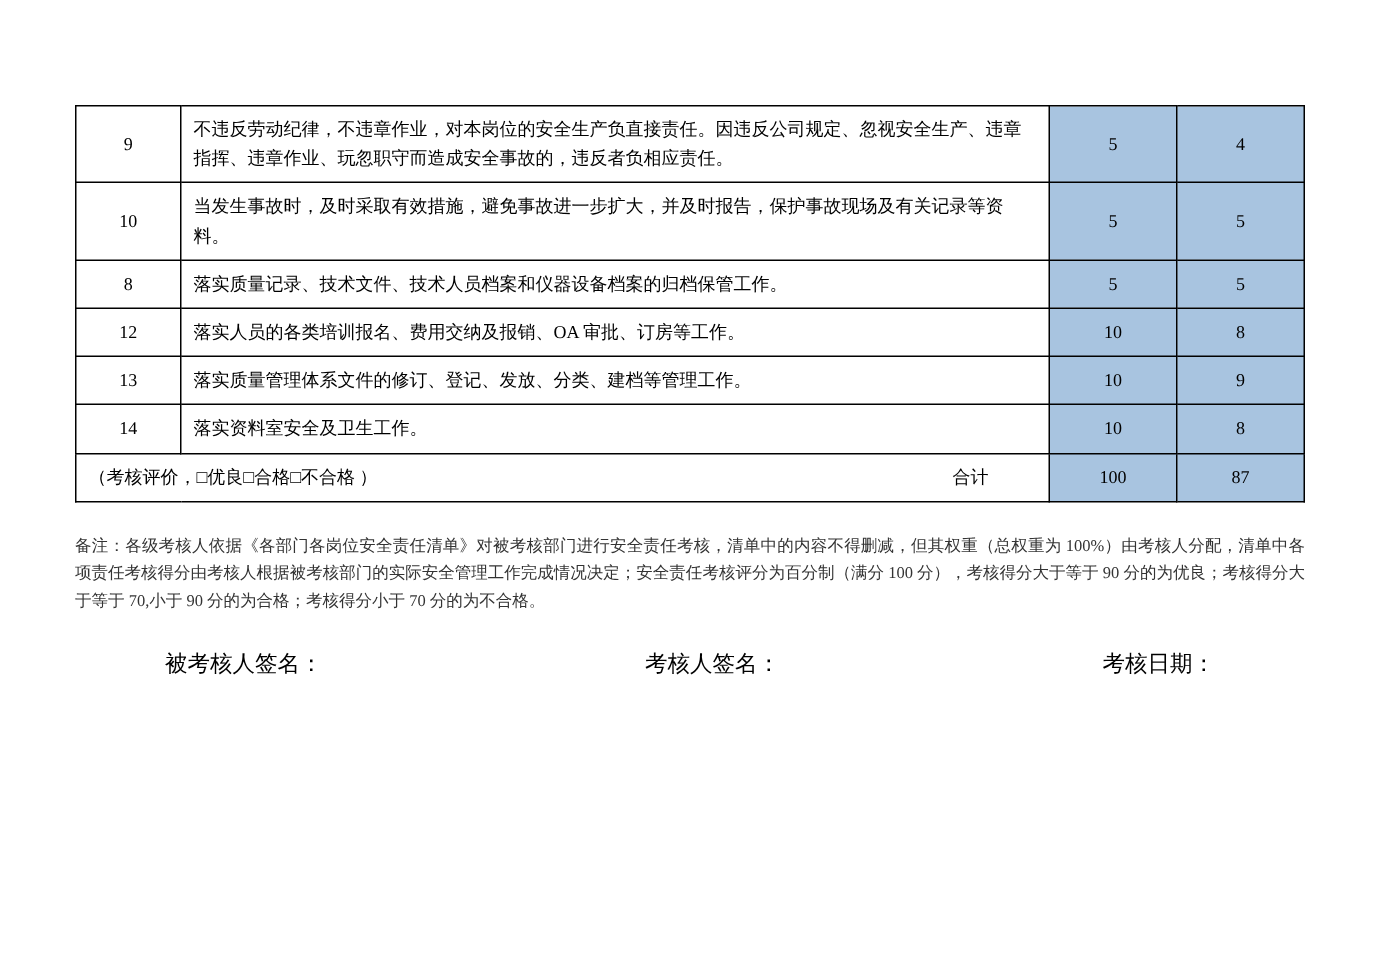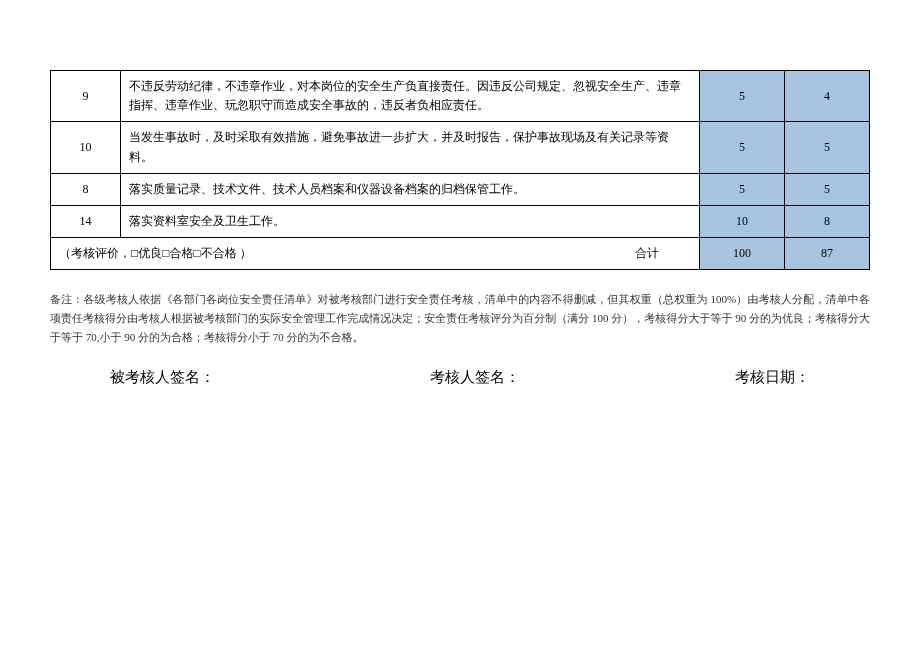--- a/index.html
+++ b/index.html
@@ -87,20 +87,32 @@
         <td class="col-score">5</td>
         <td class="col-score">5</td>
       </tr>
       <tr>
         <td class="col-num">8</td>
         <td class="col-desc">落实质量记录、技术文件、技术人员档案和仪器设备档案的归档保管工作。</td>
         <td class="col-score">5</td>
         <td class="col-score">5</td>
       </tr>
       <tr>
+        <td class="col-num">12</td>
+        <td class="col-desc">落实人员的各类培训报名、费用交纳及报销、OA 审批、订房等工作。</td>
+        <td class="col-score">10</td>
+        <td class="col-score">8</td>
+      </tr>
+      <tr>
+        <td class="col-num">13</td>
+        <td class="col-desc">落实质量管理体系文件的修订、登记、发放、分类、建档等管理工作。</td>
+        <td class="col-score">10</td>
+        <td class="col-score">9</td>
+      </tr>
+      <tr>
         <td class="col-num">14</td>
         <td class="col-desc">落实资料室安全及卫生工作。</td>
         <td class="col-score">10</td>
         <td class="col-score">8</td>
       </tr>
       <tr class="summary-row">
         <td class="col-desc" colspan="2"><span class="summary-label">（考核评价，□优良□合格□不合格                         ）</span><span class="summary-total">合计</span></td>
         <td class="col-score">100</td>
         <td class="col-score">87</td>
       </tr>

